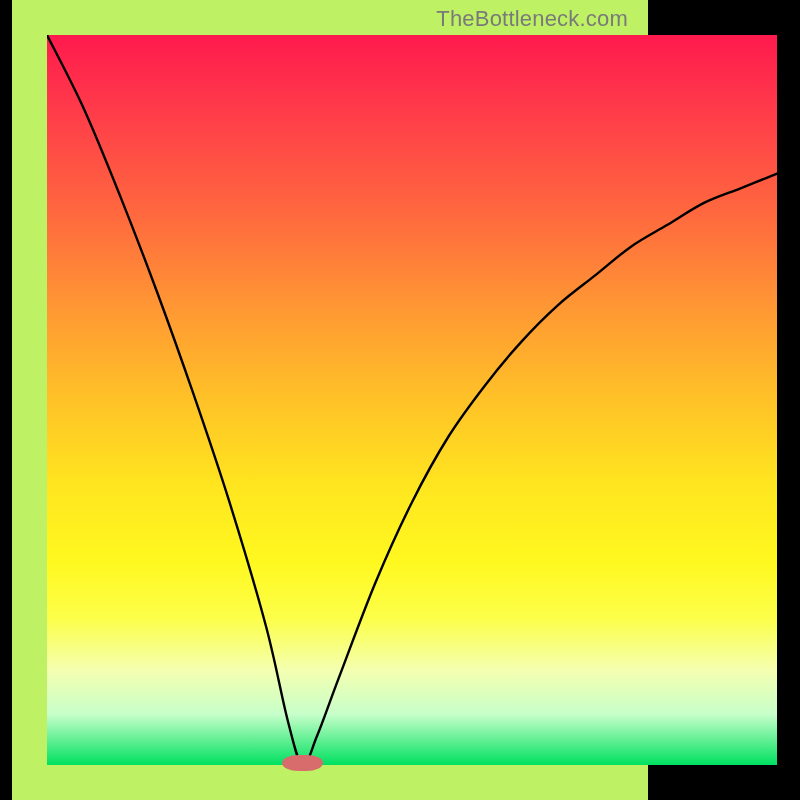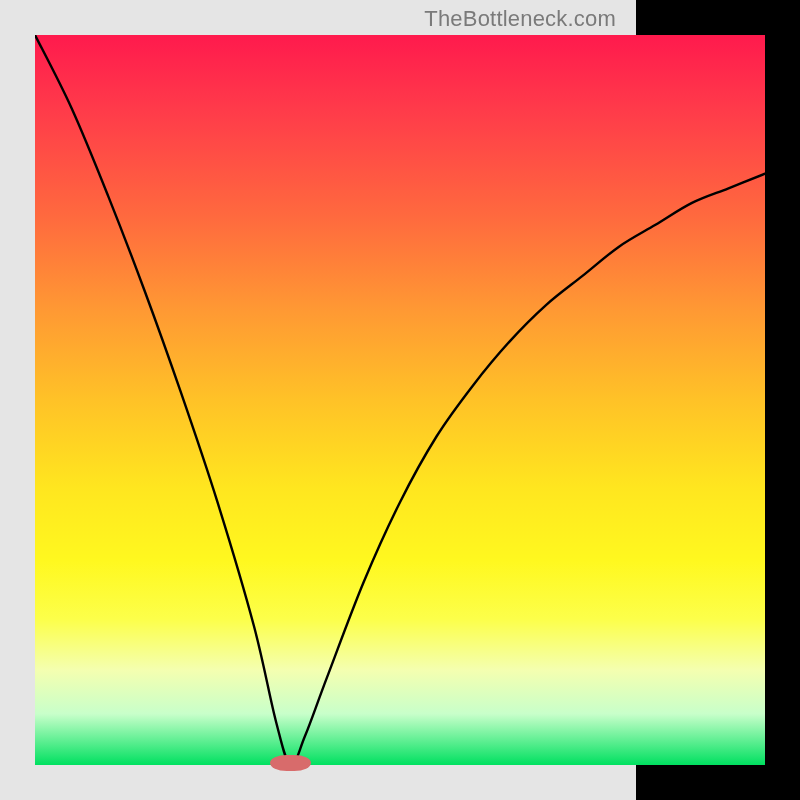--- a/index.html
+++ b/index.html
@@ -7,24 +7,24 @@
     padding: 0;
     width: 800px;
     height: 800px;
     background: #000;
     overflow: hidden;
     font-family: Arial, Helvetica, sans-serif;
   }
   .frame {
     position: absolute;
     top: 0;
-    left: 0;
+    left: 12px;
     width: 636px;
     height: 800px;
-    background: #e5e5e5;
+    background: #bef264;
   }
   .plot-area {
     position: absolute;
     top: 35px;
     left: 35px;
     width: 730px;
     height: 730px;
     
     background: linear-gradient(to bottom,
       #ff1a4d 0%,

